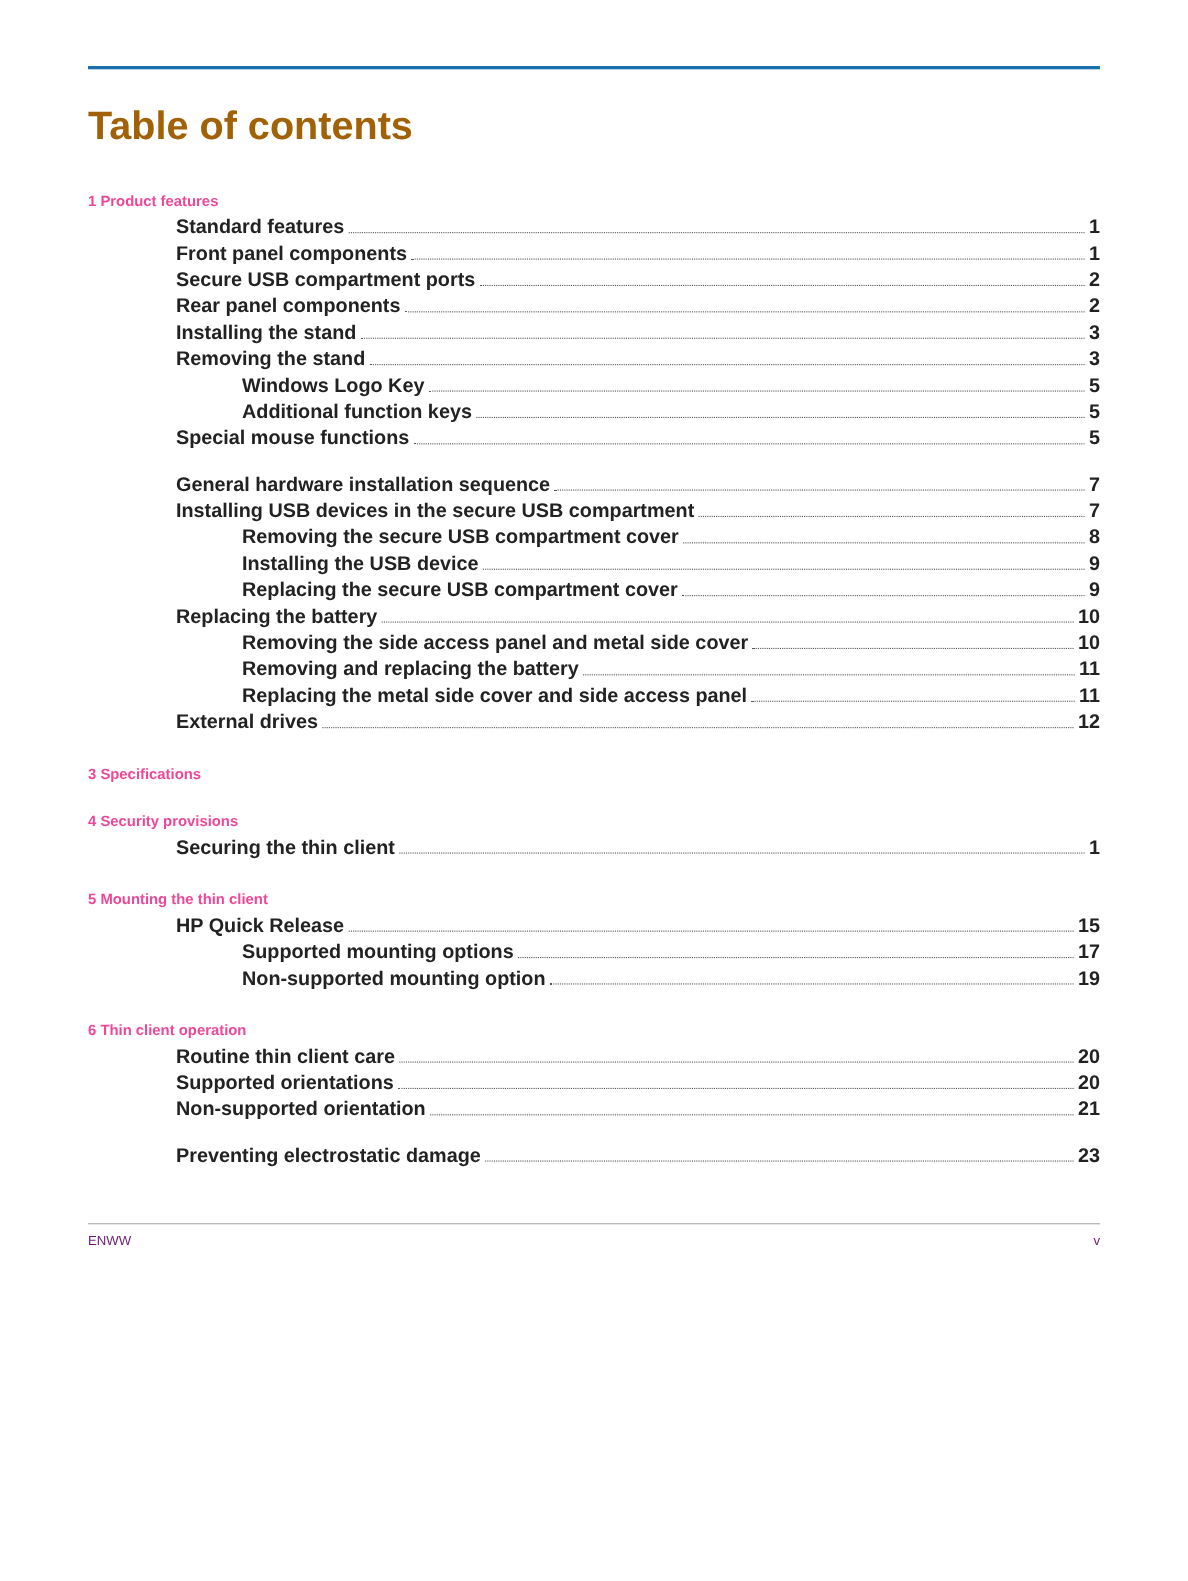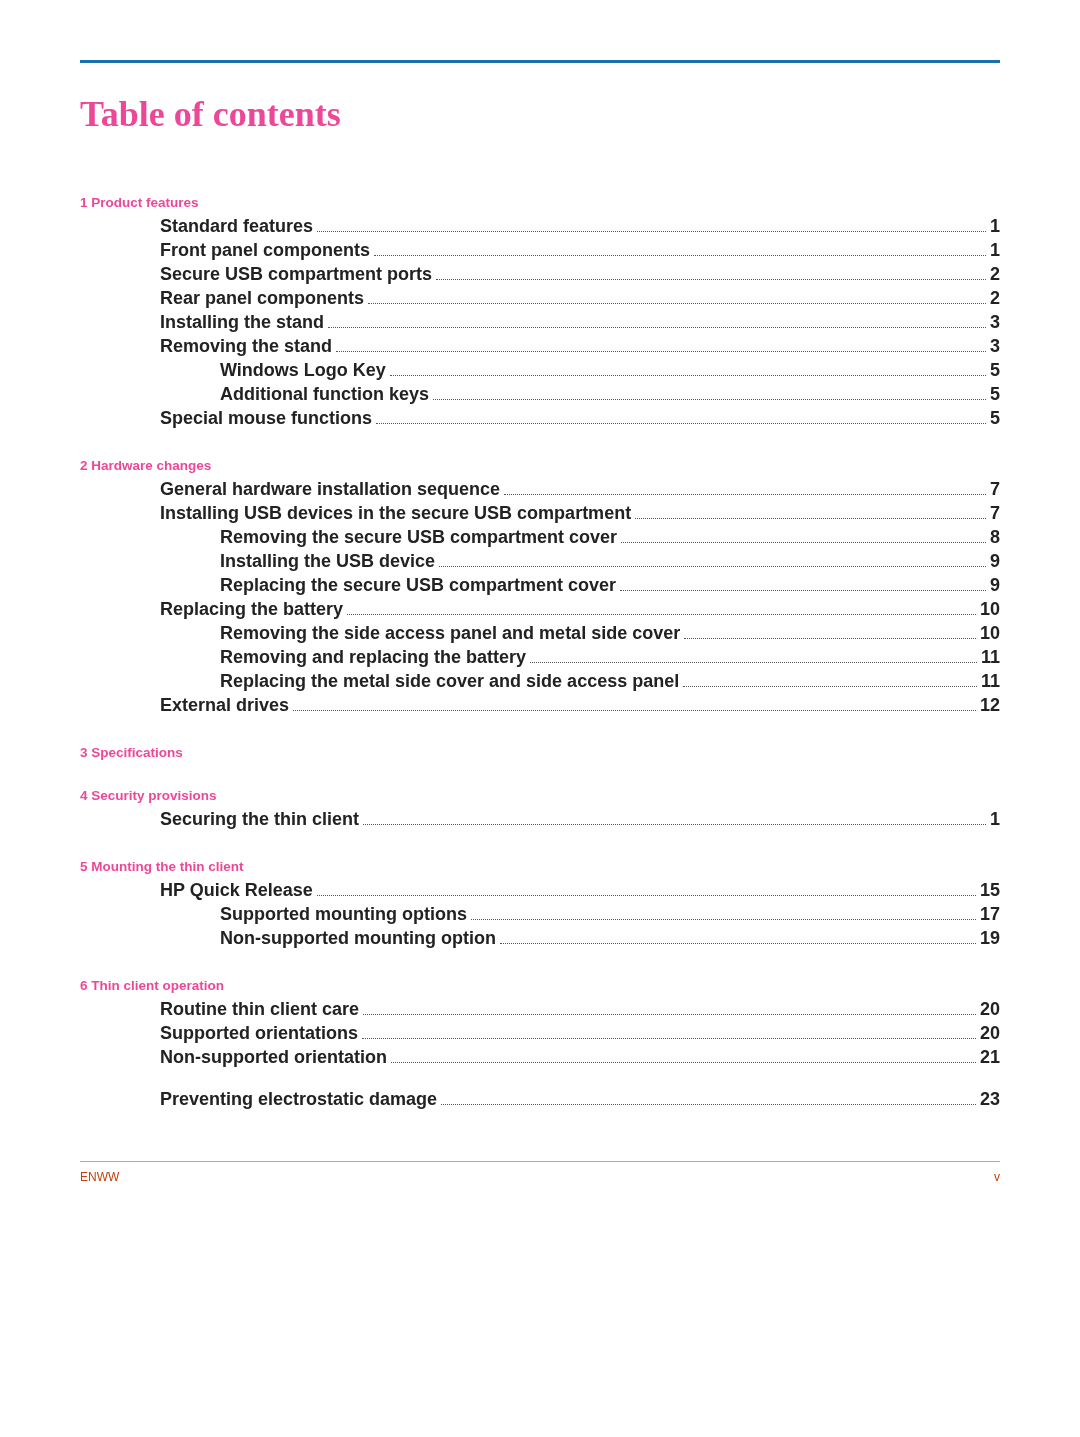--- a/index.html
+++ b/index.html
@@ -12,23 +12,22 @@
       max-width: 1080px;
     }
     .top-rule {
       border: none;
       border-top: 3px solid #1a6fad;
       margin-bottom: 30px;
     }
     .page-title {
       font-size: 36px;
       font-weight: bold;
-      color: #ec4899;
-      margin-bottom: 60px;
-      font-family: Liberation Serif, serif;
+      color: #a16207;
+      margin-bottom: 40px;
     }
     .section-heading {
       color: #ec4899;
       font-size: 13.5px;
       font-weight: bold;
       margin-bottom: 4px;
       margin-top: 28px;
     }
     .toc-entries {
       margin-left: 0;
@@ -61,21 +60,21 @@
     .footer-rule {
       border: none;
       border-top: 1px solid #aaa;
       margin-top: 50px;
       margin-bottom: 8px;
     }
     .footer {
       display: flex;
       justify-content: space-between;
       font-size: 12px;
-      color: #c2410c;
+      color: #701a75;
     }
   </style>
 </head>
 <body>
 
 <hr class="top-rule">
 
 <h1 class="page-title">Table of contents</h1>
 
 <div id="toc-container">
@@ -123,21 +122,20 @@
           <span class="page-num">5</span>
         </div>
         <div class="toc-entry indent1">
           <span class="entry-text">Special mouse functions</span>
           <span class="dots"></span>
           <span class="page-num">5</span>
         </div>
       </div>
     </div>
     <div class="section-block">
-      <div class="section-heading">2  Hardware changes</div>
       <div class="toc-entries">
         <div class="toc-entry indent1">
           <span class="entry-text">General hardware installation sequence</span>
           <span class="dots"></span>
           <span class="page-num">7</span>
         </div>
         <div class="toc-entry indent1">
           <span class="entry-text">Installing USB devices in the secure USB compartment</span>
           <span class="dots"></span>
           <span class="page-num">7</span>

